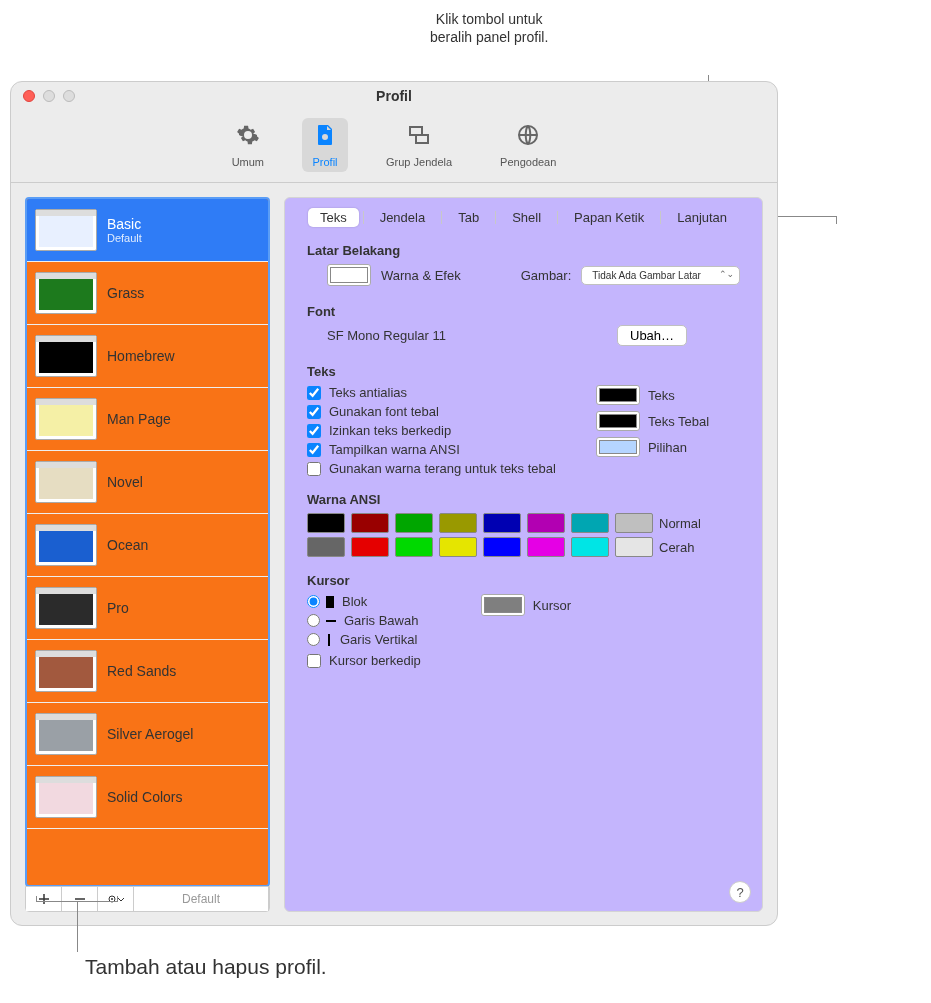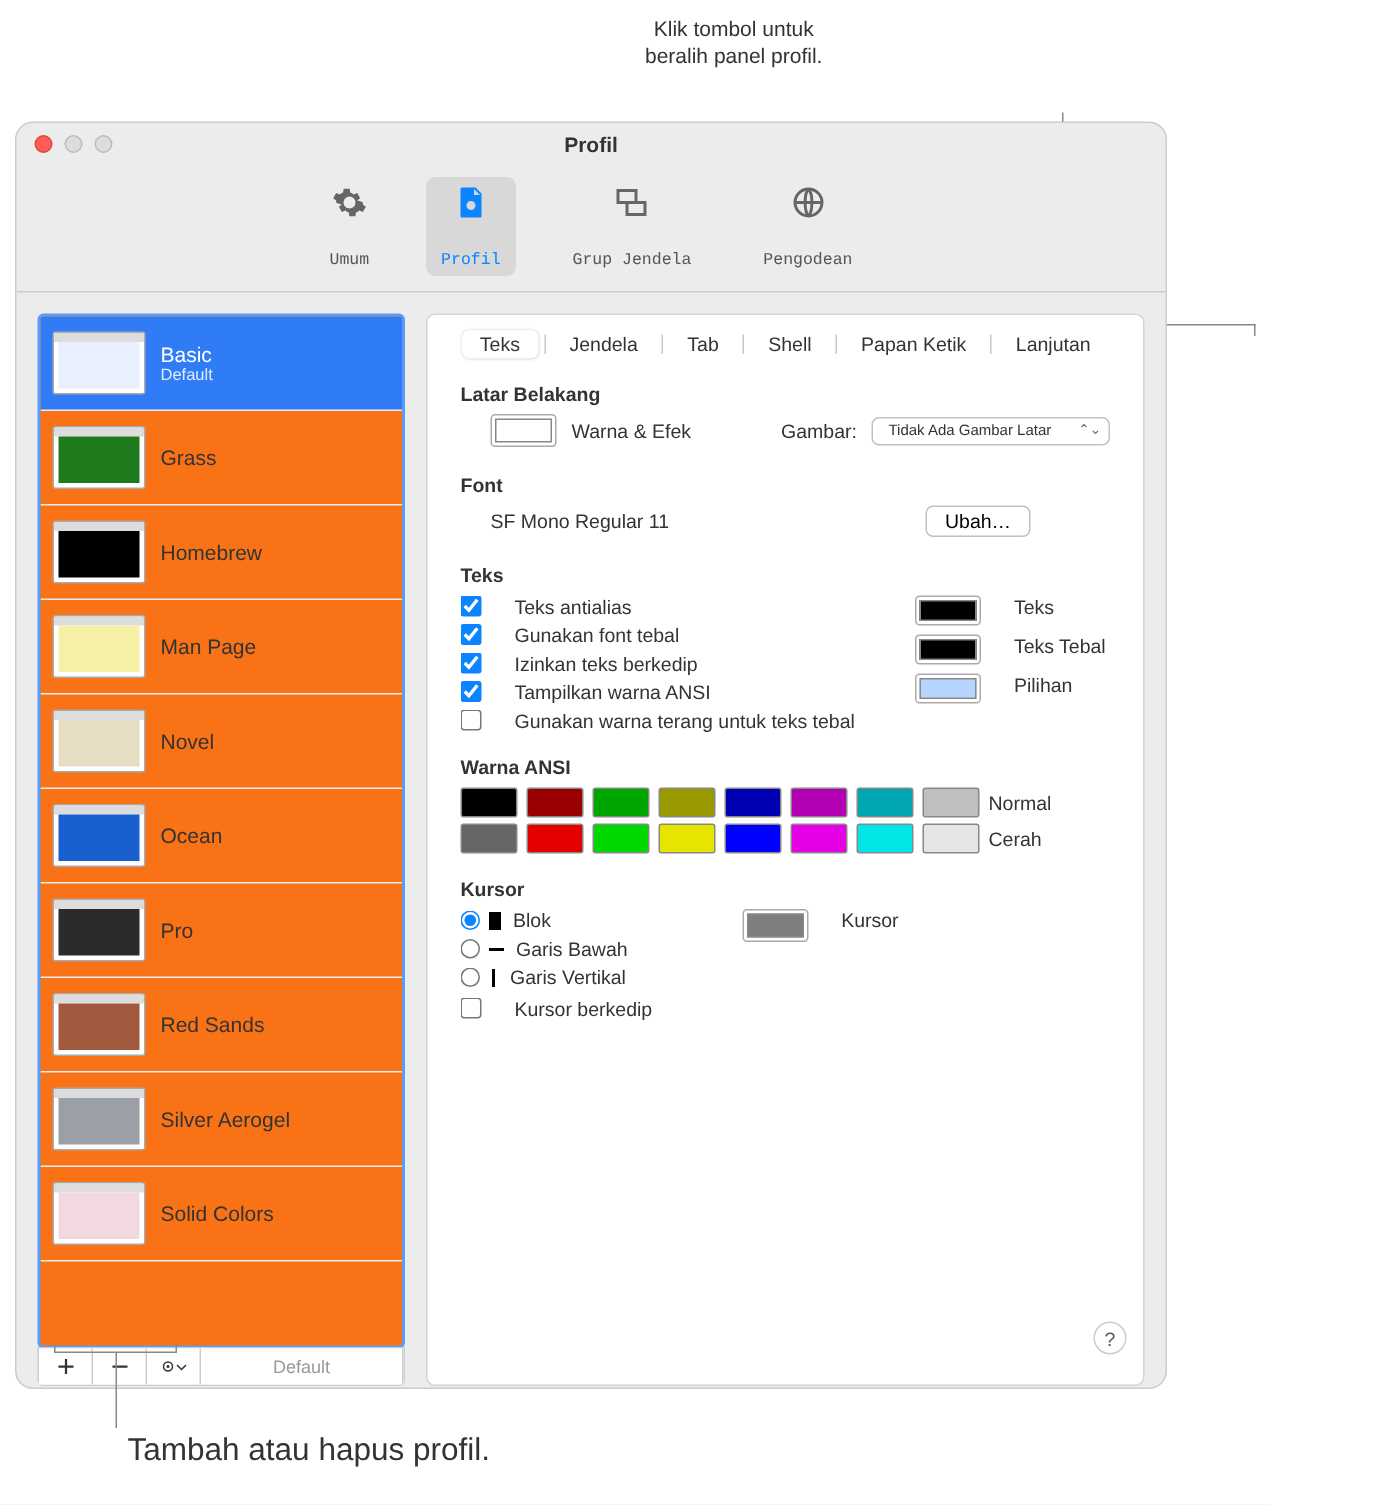--- a/index.html
+++ b/index.html
@@ -12,21 +12,21 @@
 .callout-bracket-bottom { position: absolute; top: 896px; left: 36px; width: 82px; height: 6px; border: 1px solid #888; border-top: none; }
 
 .window { position: absolute; top: 81px; left: 10px; width: 768px; height: 845px; border: 1px solid #ccc; border-radius: 12px; background: #ececec; overflow: hidden; }
 .titlebar { height: 28px; display: flex; align-items: center; padding: 0 12px; }
 .traffic { display: flex; gap: 8px; }
 .traffic span { width: 12px; height: 12px; border-radius: 50%; background: #ddd; border: 1px solid #bbb; }
 .traffic span.close { background: #ff5f57; border-color: #e0443e; }
 .window-title { position: absolute; left: 0; right: 0; text-align: center; font-weight: 600; font-size: 14px; top: 6px; }
 
 .toolbar { display: flex; justify-content: center; gap: 28px; padding: 8px 0 10px; border-bottom: 1px solid #ccc; }
-.toolbar-item { display: flex; flex-direction: column; align-items: center; gap: 20px; padding: 4px 10px; border-radius: 6px; cursor: pointer; font-family: Liberation Mono, monospace; }
+.toolbar-item { display: flex; flex-direction: column; align-items: center; gap: 8px; padding: 4px 10px; border-radius: 6px; cursor: pointer; }
 .toolbar-item.selected { background: #d8d8d8; }
 .toolbar-item .icon { width: 26px; height: 26px; display: flex; align-items: center; justify-content: center; }
 .toolbar-item span.label { font-size: 11px; color: #555; }
 .toolbar-item.selected .icon svg { fill: #0a84ff; }
 .toolbar-item.selected span.label { color: #0a84ff; }
 
 .content { display: flex; padding: 14px; gap: 14px; height: calc(100% - 100px); }
 .sidebar { width: 245px; display: flex; flex-direction: column; }
 .profiles-list { flex: 1; background: #f97316; border: 2px solid #5a9df6; border-radius: 4px; overflow-y: auto; }
 .profile-item { display: flex; align-items: center; gap: 10px; padding: 10px 8px; border-bottom: 1px solid #eee; cursor: pointer; }
@@ -34,36 +34,36 @@
 .profile-thumb { width: 62px; height: 42px; border: 1px solid #aaa; border-radius: 2px; background: #fff; position: relative; overflow: hidden; flex-shrink: 0; }
 .profile-thumb .bar { position: absolute; top: 0; left: 0; right: 0; height: 6px; background: #ddd; }
 .profile-thumb .body { position: absolute; top: 6px; left: 3px; right: 3px; bottom: 3px; }
 .profile-name { font-size: 14px; flex: 1; }
 .profile-name .sub { font-size: 11px; display: block; opacity: 0.85; }
 
 .sidebar-footer { display: flex; border: 1px solid #ccc; border-top: 1px solid #ccc; border-radius: 0 0 4px 4px; background: #fff; margin-top: -1px; }
 .sidebar-footer button { flex: 0 0 36px; height: 24px; border: none; border-right: 1px solid #ccc; background: #fff; cursor: pointer; font-size: 15px; display: flex; align-items: center; justify-content: center; }
 .sidebar-footer button.default { flex: 1; font-size: 12px; color: #999; cursor: default; }
 
-.main-panel { flex: 1; background: #ffffff; border: 1px solid #d4d4d4; border-radius: 6px; padding: 0; }
+.main-panel { flex: 1; background: #c4b5fd; border: 1px solid #d4d4d4; border-radius: 6px; padding: 0; }
 .tabs { display: flex; justify-content: center; gap: 0; padding: 10px 0 8px; }
 .tab { padding: 2px 12px; font-size: 13px; border-radius: 5px; cursor: pointer; color: #333; display:flex; align-items:center; }
 .tab.selected { background: #fff; box-shadow: 0 0 2px rgba(0,0,0,0.2); }
 .tab-sep { width: 1px; background: #c8c8c8; margin: 3px 4px; }
 
 .section { padding: 8px 22px 4px; }
 .section-title { font-weight: 600; font-size: 13px; margin-bottom: 6px; }
 .row { display: flex; align-items: center; gap: 10px; margin-bottom: 6px; padding-left: 20px; }
 .color-well { width: 44px; height: 22px; border: 1px solid #aaa; border-radius: 3px; background: #fff; padding: 2px; display:flex; }
 .color-well .inner { flex:1; border: 1px solid #888; }
 .select-btn { background: #fff; border: 1px solid #c0c0c0; border-radius: 5px; padding: 3px 20px 3px 10px; font-size: 10px; position: relative; cursor: pointer; }
 .select-btn::after { content: "⌃⌄"; font-size: 9px; position: absolute; right: 5px; top: 3px; line-height: 8px; display:flex; flex-direction:column; color:#666; }
 .btn { background: #fff; border: 1px solid #c0c0c0; border-radius: 5px; padding: 2px 12px; font-size: 13px; cursor: pointer; }
 
-.check-row { display: flex; align-items: flex-start; gap: 22px; margin-bottom: 4px; }
+.check-row { display: flex; align-items: center; gap: 8px; margin-bottom: 4px; }
 .check-row input[type=checkbox] { width: 14px; height: 14px; accent-color: #0a84ff; }
 .text-cols { display: flex; gap: 40px; }
 .text-col-right .check-row { margin-bottom: 6px; }
 .text-col-right .color-well { width: 44px; height: 20px; }
 
 .ansi-grid { display: flex; gap: 6px; align-items: center; margin-bottom: 4px; }
 .ansi-swatch { width: 38px; height: 20px; border: 1px solid #888; border-radius: 2px; }
 
 .cursor-row { display: flex; gap: 60px; }
 .radio-row { display: flex; align-items: center; gap: 6px; margin-bottom: 4px; }

